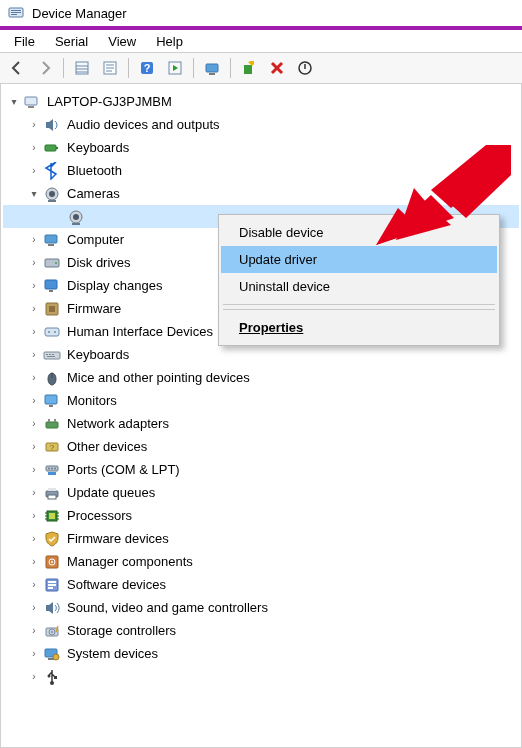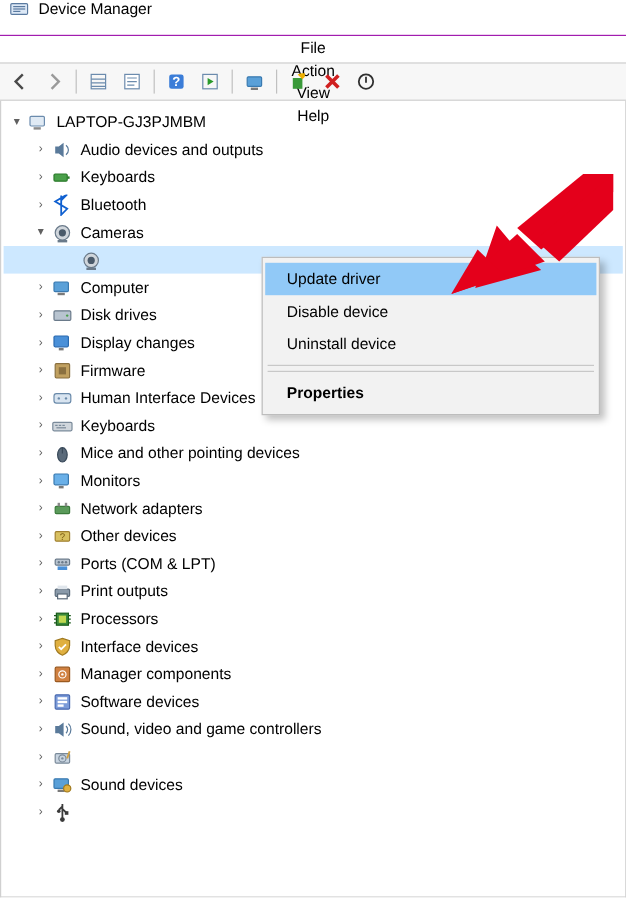--- a/index.html
+++ b/index.html
@@ -9,35 +9,34 @@
     font-size: 13px;
     background: #fff;
     color: #000;
     width: 522px;
     height: 748px;
     overflow: hidden;
     position: relative;
   }
   .titlebar {
     display: flex;
-    align-items: flex-start;
+    align-items: center;
     height: 30px;
     padding: 0 8px;
-    border-bottom: 1px solid #a21caf;
+    border-bottom: 4px solid #a21caf;
     background: #fff;
   }
   .titlebar .app-icon { width: 16px; height: 16px; margin-right: 8px; }
   .titlebar .title { font-size: 13px; }
   .menubar {
     display: flex;
     align-items: center;
     height: 22px;
     padding: 0 4px;
     background: #fff;
-    flex-direction: column;
   }
   .menubar .menu-item {
     padding: 2px 10px;
     cursor: default;
   }
   .toolbar {
     display: flex;
     align-items: center;
     height: 32px;
     padding: 0 4px;
@@ -101,21 +100,21 @@
     font-size: 13px;
   }
   .ctx .ctx-item.hover {
     background: #91c9f7;
   }
   .ctx .ctx-sep {
     height: 1px;
     background: #c8c8c8;
     margin: 4px 2px;
   }
-  .ctx .ctx-item.bold { font-weight: 700; }
+  .ctx .ctx-item.bold { font-weight: 700; text-decoration: underline; }
   
   .big-arrow {
     position: absolute;
     left: 376px;
     top: 140px;
     z-index: 30;
     pointer-events: none;
   }
   svg { display:block; }
 </style>
@@ -129,21 +128,21 @@
         <rect x="3" y="5" width="10" height="1" fill="#5a7aa0"></rect>
         <rect x="3" y="7" width="10" height="1" fill="#5a7aa0"></rect>
         <rect x="3" y="9" width="6" height="1" fill="#5a7aa0"></rect>
       </svg>
   </span>
   <span class="title">Device Manager</span>
 </div>
 
 <div class="menubar">
   <span class="menu-item">File</span>
-  <span class="menu-item">Action</span>
+  <span class="menu-item">Serial</span>
   <span class="menu-item">View</span>
   <span class="menu-item">Help</span>
 </div>
 
 <div class="toolbar">
   <div class="tool-btn">
       <svg width="16" height="16">
         <path d="M10 2 L4 8 L10 14" fill="none" stroke="#4a4a4a" stroke-width="2"></path>
       </svg>
     </div>
@@ -390,21 +389,21 @@
     </div>
     <div class="node lvl1">
       <span class="caret">›</span>
       <span class="dev-icon">
         <svg width="18" height="18" viewBox="0 0 18 18">
           <rect x="3" y="7" width="12" height="6" rx="1" fill="#8a9aaa" stroke="#5a6a7a"></rect>
           <rect x="5" y="4" width="8" height="3" fill="#e0e6ec"></rect>
           <rect x="5" y="11" width="8" height="4" fill="#fff" stroke="#5a6a7a"></rect>
         </svg>
       </span>
-      <span>Print outputs</span>
+      <span>Update queues</span>
     </div>
     <div class="node lvl1">
       <span class="caret">›</span>
       <span class="dev-icon">
         <svg width="18" height="18" viewBox="0 0 18 18">
           <rect x="4" y="4" width="10" height="10" fill="#3a8a3a" stroke="#1a5a1a"></rect>
           <rect x="6" y="6" width="6" height="6" fill="#c0d850"></rect>
           <line x1="2" y1="6" x2="4" y2="6" stroke="#1a5a1a"></line>
           <line x1="2" y1="9" x2="4" y2="9" stroke="#1a5a1a"></line>
           <line x1="2" y1="12" x2="4" y2="12" stroke="#1a5a1a"></line>
@@ -416,21 +415,21 @@
       <span>Processors</span>
     </div>
     <div class="node lvl1">
       <span class="caret">›</span>
       <span class="dev-icon">
         <svg width="18" height="18" viewBox="0 0 18 18">
           <path d="M9 2l6 2v4c0 4-3 7-6 8-3-1-6-4-6-8V4z" fill="#e0b040" stroke="#a07a20"></path>
           <path d="M6 9l2 2 4-4" fill="none" stroke="#fff" stroke-width="1.5"></path>
         </svg>
       </span>
-      <span>Interface devices</span>
+      <span>Firmware devices</span>
     </div>
     <div class="node lvl1">
       <span class="caret">›</span>
       <span class="dev-icon">
         <svg width="18" height="18" viewBox="0 0 18 18">
           <rect x="3" y="3" width="12" height="12" rx="1" fill="#d08040" stroke="#9a5a20"></rect>
           <circle cx="9" cy="9" r="3" fill="none" stroke="#fff"></circle>
           <circle cx="9" cy="9" r="1" fill="#fff"></circle>
         </svg>
       </span>
@@ -461,48 +460,49 @@
     <div class="node lvl1">
       <span class="caret">›</span>
       <span class="dev-icon">
         <svg width="18" height="18" viewBox="0 0 18 18">
           <rect x="3" y="6" width="12" height="8" rx="1" fill="#c8d4e0" stroke="#7a8a9a"></rect>
           <circle cx="9" cy="10" r="3" fill="none" stroke="#7a8a9a"></circle>
           <circle cx="9" cy="10" r="1" fill="#7a8a9a"></circle>
           <path d="M15 4l-2 6" stroke="#d0a040" stroke-width="1.5"></path>
         </svg>
       </span>
+      <span>Storage controllers</span>
     </div>
     <div class="node lvl1">
       <span class="caret">›</span>
       <span class="dev-icon">
         <svg width="18" height="18" viewBox="0 0 18 18">
           <rect x="2" y="4" width="12" height="8" rx="1" fill="#5aa0d8" stroke="#3a7ab0"></rect>
           <rect x="5" y="13" width="6" height="2" fill="#7a7a7a"></rect>
           <circle cx="13" cy="12" r="3" fill="#e0b040" stroke="#a07a20"></circle>
         </svg>
       </span>
-      <span>Sound devices</span>
+      <span>System devices</span>
     </div>
     <div class="node lvl1">
       <span class="caret">›</span>
       <span class="dev-icon">
         <svg width="18" height="18" viewBox="0 0 18 18">
           <path d="M9 2v12M9 4l-3 3M9 6l3 3" fill="none" stroke="#3a3a3a" stroke-width="1.5"></path>
           <circle cx="9" cy="15" r="2" fill="#3a3a3a"></circle>
           <circle cx="6" cy="8" r="1.5" fill="#3a3a3a"></circle>
           <rect x="11" y="8" width="3" height="3" fill="#3a3a3a"></rect>
         </svg>
       </span>
     </div>
   </div>
 
 <div class="ctx" id="ctx-menu">
+    <div class="ctx-item">Disable device</div>
     <div class="ctx-item hover">Update driver</div>
-    <div class="ctx-item">Disable device</div>
     <div class="ctx-item">Uninstall device</div>
     <div class="ctx-sep"></div>
     <div class="ctx-sep"></div>
     <div class="ctx-item bold">Properties</div>
   </div>
 
 <svg class="big-arrow" width="140" height="110">
   <polygon points="135,5 55,68 75,85 20,100 38,48 55,68" fill="#e4001b"></polygon>
   <polygon points="135,5 110,5 55,50 75,68 135,20" fill="#e4001b"></polygon>
   <polygon points="135,5 70,60 90,78 135,35" fill="#e4001b"></polygon>

